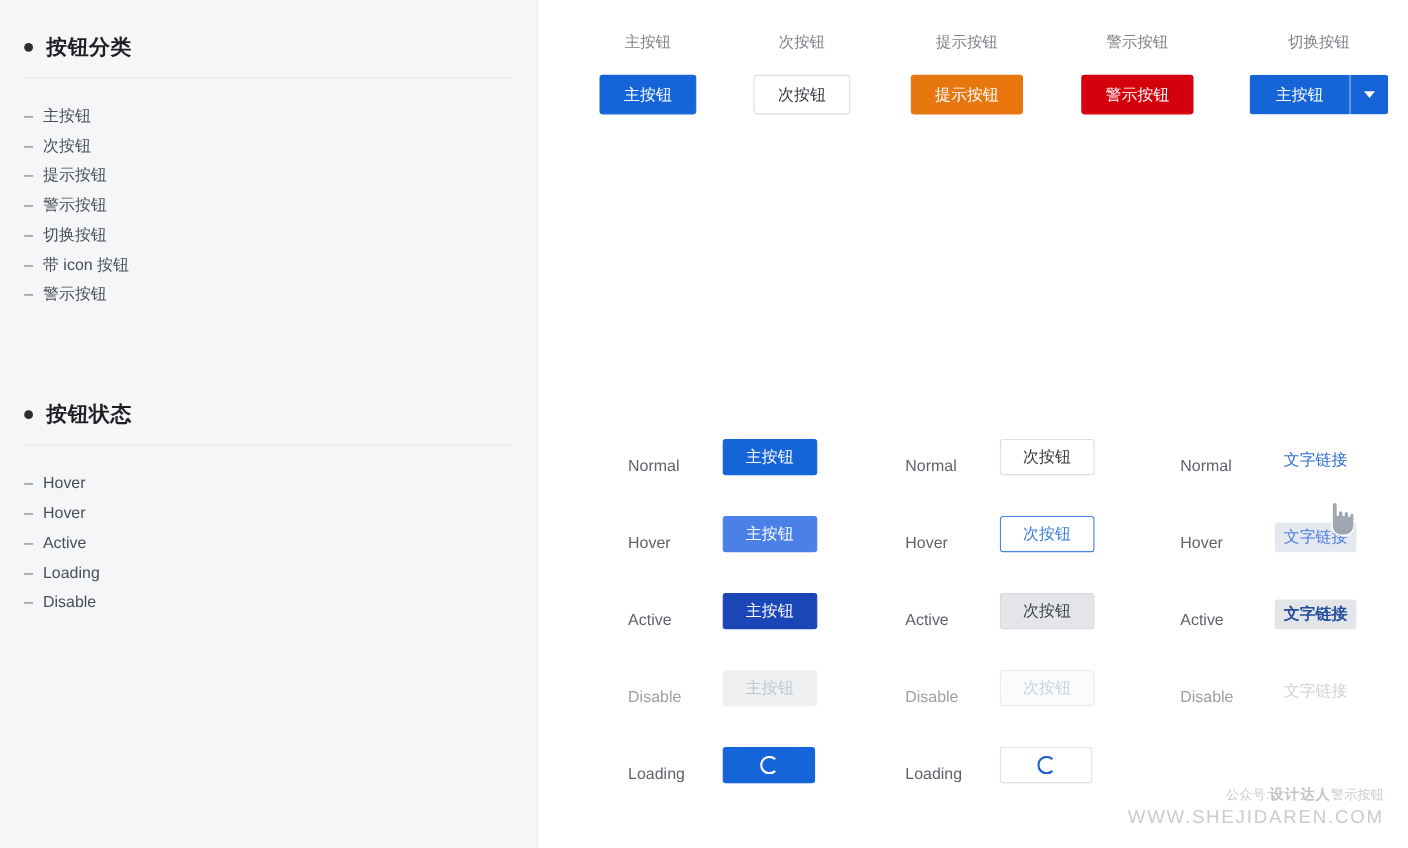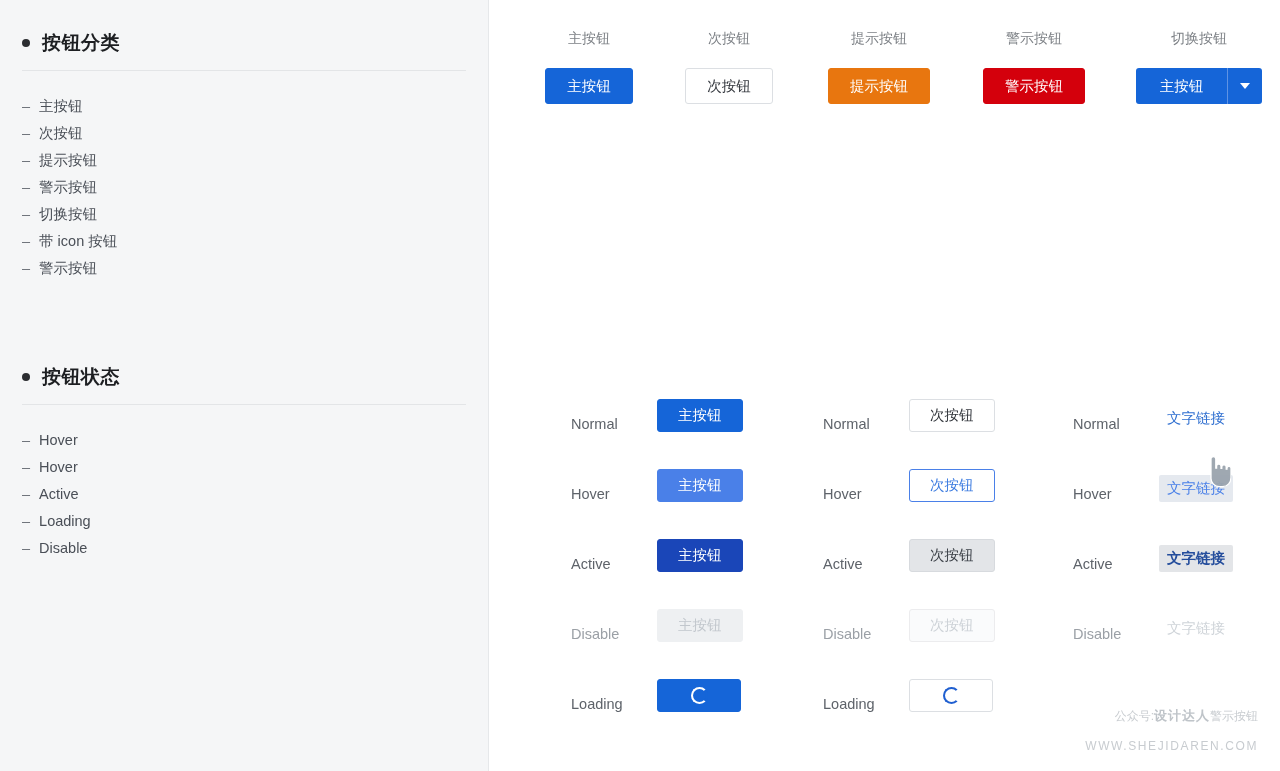--- a/index.html
+++ b/index.html
@@ -137,21 +137,21 @@
   
   .cursor { position: absolute; left: 716px; top: 456px; width: 26px; height: 32px; }
 
   
   .watermark {
     position: absolute; right: 22px; bottom: 18px;
     text-align: right; color: #c8ccd0; user-select: none;
   }
   .wm-line1 { font-size: 12px; display: flex; align-items: baseline; gap: 0; justify-content: flex-end; }
   .wm-brand { font-size: 13px; color: #bfc4c9; font-weight: bold; letter-spacing: 1px; }
-  .wm-line2 { font-size: 12px; letter-spacing: 1.6px; margin-top: 14px; color: #c8ccd0; }
+  .wm-line2 { font-size: 17px; letter-spacing: 1.6px; margin-top: 2px; color: #c8ccd0; }
 </style>
 </head>
 <body>
 
 <div class="page">
 
   <aside class="sidebar">
 
     <div class="section section-1">
       <div class="sec-head">

